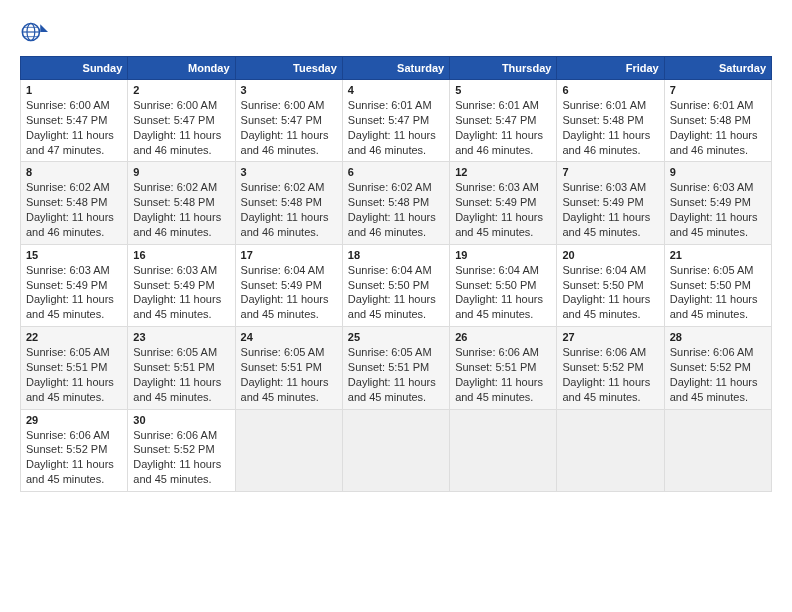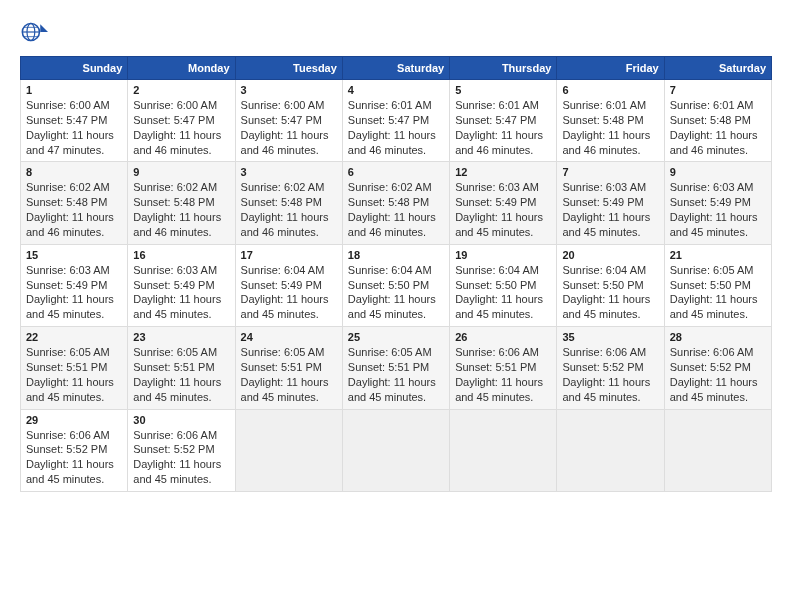--- a/index.html
+++ b/index.html
@@ -243,21 +243,21 @@
       </td>
           <td>
         <span class="day-num">25</span>
         <span class="day-info">Sunrise: 6:05 AM<br>Sunset: 5:51 PM<br>Daylight: 11 hours and 45 minutes.</span>
       </td>
           <td>
         <span class="day-num">26</span>
         <span class="day-info">Sunrise: 6:06 AM<br>Sunset: 5:51 PM<br>Daylight: 11 hours and 45 minutes.</span>
       </td>
           <td>
-        <span class="day-num">35</span>
+        <span class="day-num">27</span>
         <span class="day-info">Sunrise: 6:06 AM<br>Sunset: 5:52 PM<br>Daylight: 11 hours and 45 minutes.</span>
       </td>
           <td>
         <span class="day-num">28</span>
         <span class="day-info">Sunrise: 6:06 AM<br>Sunset: 5:52 PM<br>Daylight: 11 hours and 45 minutes.</span>
       </td>
         </tr>
         <tr>
           <td>
         <span class="day-num">29</span>

